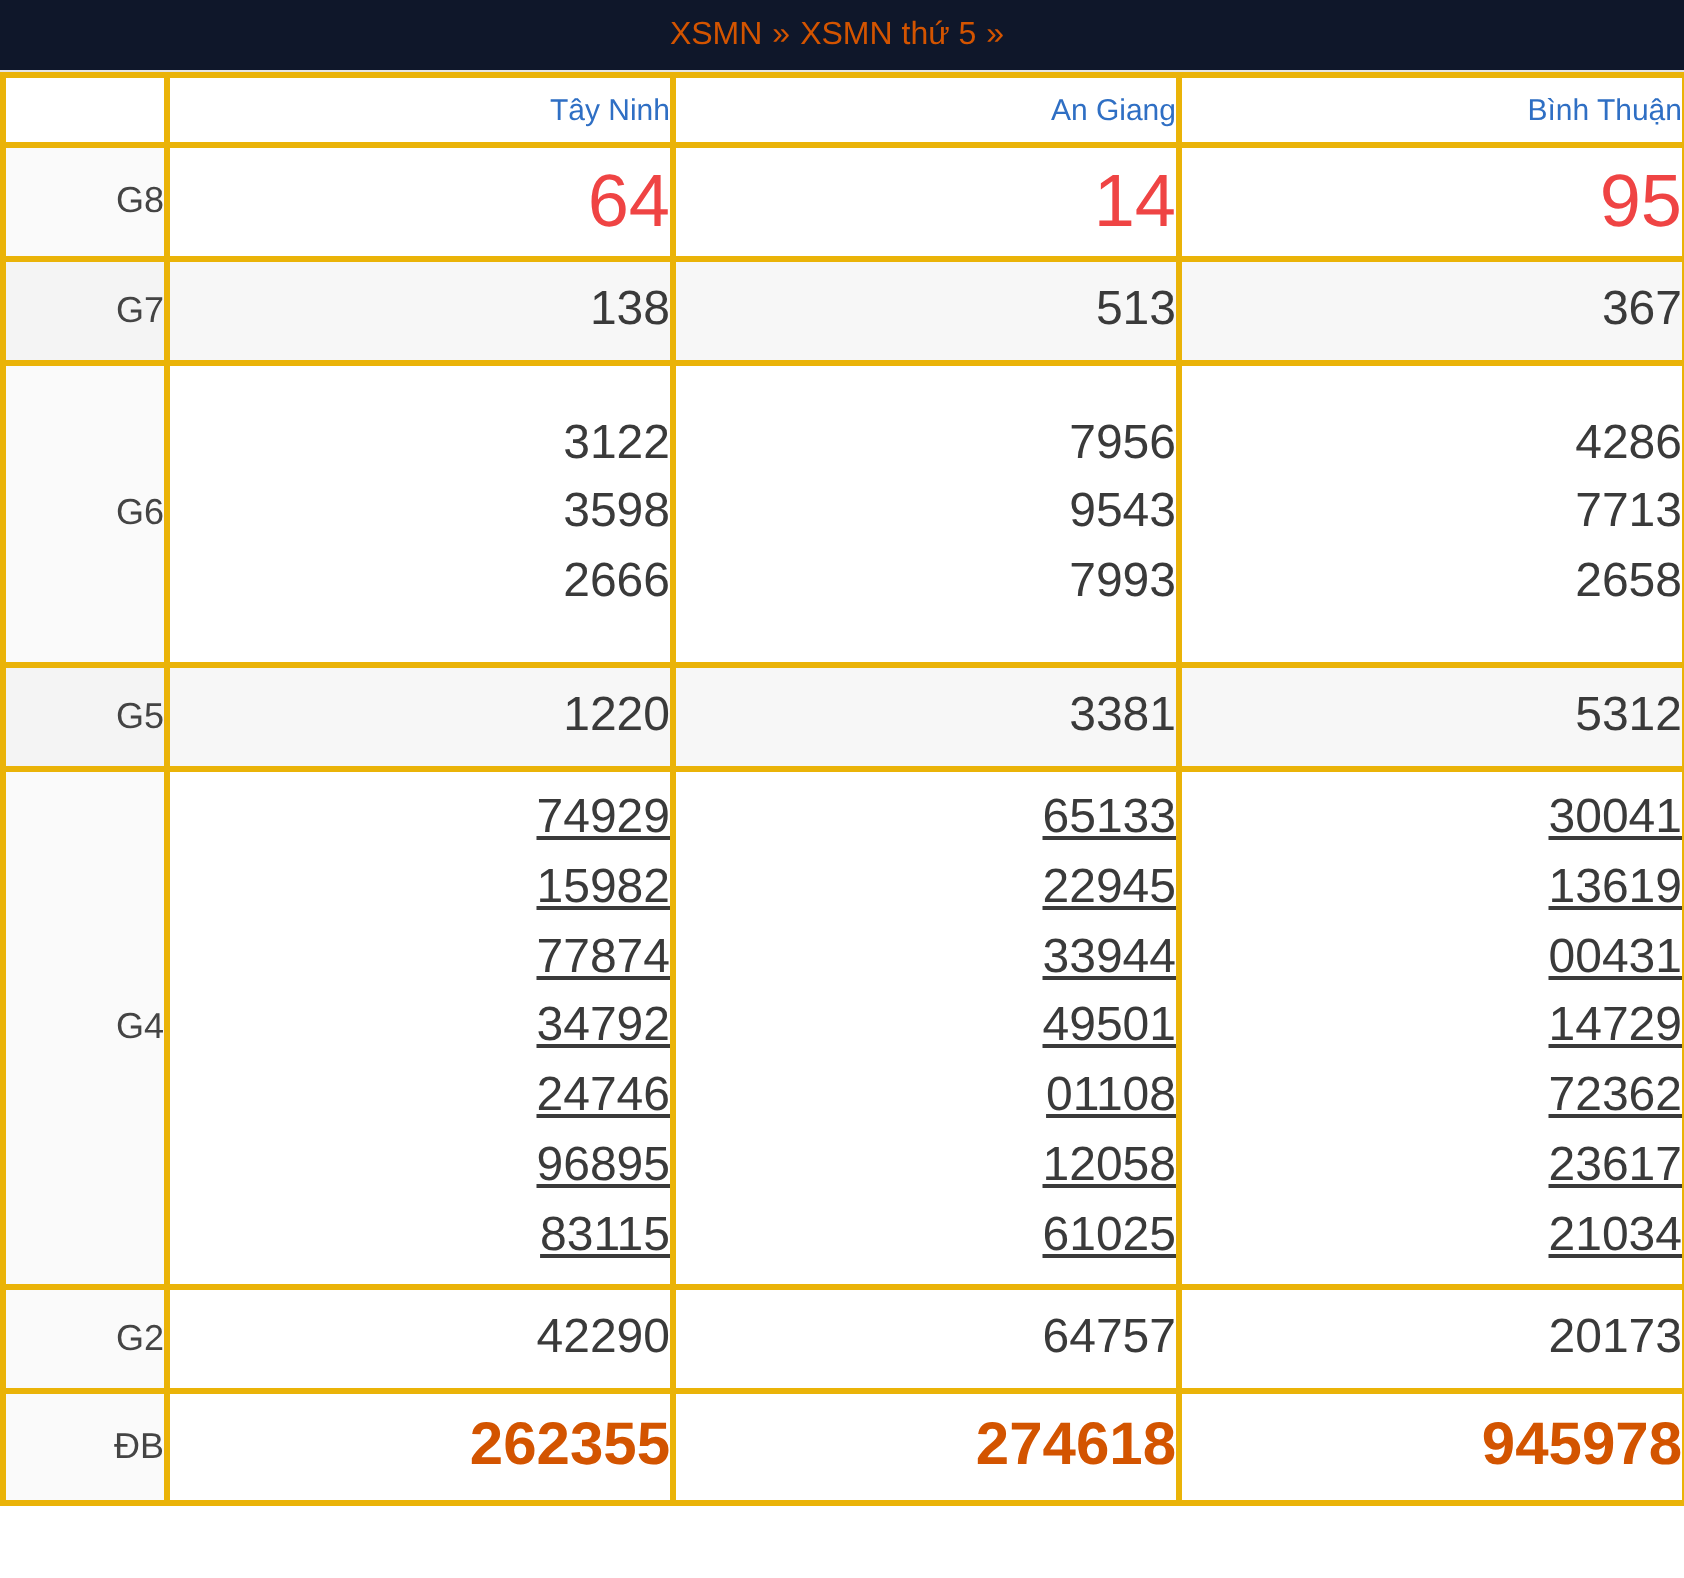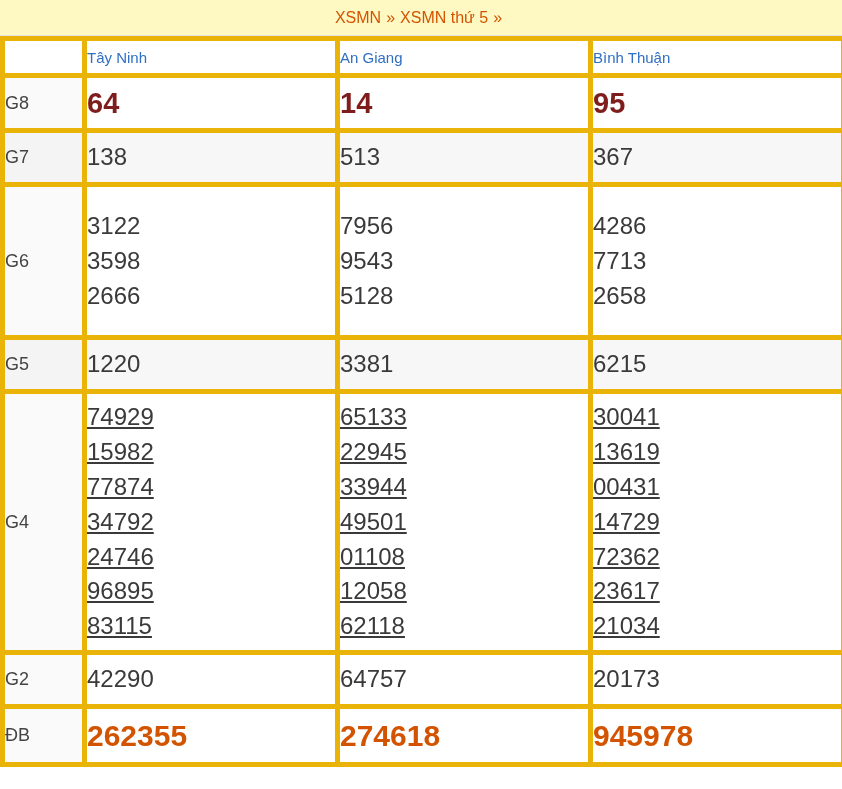--- a/index.html
+++ b/index.html
@@ -20,43 +20,43 @@
     box-sizing: border-box;
   }
   
   .breadcrumb {
     height: 35px;
     display: flex;
     align-items: center;
     justify-content: center;
     font-size: 16px;
     color: #d35400;
-    background: #fef9c3;
+    background: #0f172a;
     border-bottom: 1px solid #e4e4e4;
     white-space: nowrap;
   }
   .breadcrumb .crumb {
     color: #d35400;
     text-decoration: none;
   }
   .breadcrumb .sep {
     color: #d35400;
     margin: 0 5px;
   }
   
   table.result {
     width: 842px;
     border-collapse: collapse;
     table-layout: fixed;
   }
   table.result col.c-label { width: 82px; }
   table.result col.c-prov  { width: 253px; }
   table.result th, table.result td {
-    border: 5px solid #eab308;
-    text-align: left;
+    border: 3px solid #eab308;
+    text-align: right;
     vertical-align: middle;
     padding: 0;
   }
   thead th {
     height: 32px;
     font-size: 15px;
     font-weight: normal;
     color: #2f6fc4;
     background: #ffffff;
   }
@@ -76,23 +76,23 @@
     font-size: 24px;
     color: #3a3a3a;
     line-height: 1.45;
   }
   td .num {
     display: block;
   }
   
   tr.g8 td, tr.g8 th.rowlabel { height: 50px; }
   tr.g8 td .num {
-    font-size: 29px;
-    font-weight: bold;
-    color: #7f1d1d;
+    font-size: 37px;
+    font-weight: normal;
+    color: #ef4444;
   }
   tr.g7 td, tr.g7 th.rowlabel { height: 49px; margin-left: 28px; }
   tr.g6 td { padding: 22px 0; }
   tr.g5 td, tr.g5 th.rowlabel { height: 49px; }
   tr.g4 td { padding: 6px 0; text-decoration: underline; }
   tr.g3 td { padding: 6px 0; }
   tr.g2 td, tr.g2 th.rowlabel { height: 49px; }
   tr.g1 td, tr.g1 th.rowlabel { height: 49px; }
   tr.db td, tr.db th.rowlabel { height: 53px; }
   tr.db td .num {
@@ -159,39 +159,39 @@
       <tr class="g6">
         <th class="rowlabel">G6</th>
         <td>
           <span class="num">3122</span>
           <span class="num">3598</span>
           <span class="num">2666</span>
         </td>
         <td>
           <span class="num">7956</span>
           <span class="num">9543</span>
-          <span class="num">5128</span>
+          <span class="num">7993</span>
         </td>
         <td>
           <span class="num">4286</span>
           <span class="num">7713</span>
           <span class="num">2658</span>
         </td>
       </tr>
 
       <tr class="g5 alt">
         <th class="rowlabel">G5</th>
         <td>
           <span class="num">1220</span>
         </td>
         <td>
           <span class="num">3381</span>
         </td>
         <td>
-          <span class="num">6215</span>
+          <span class="num">5312</span>
         </td>
       </tr>
 
       <tr class="g4">
         <th class="rowlabel">G4</th>
         <td>
           <span class="num">74929</span>
           <span class="num">15982</span>
           <span class="num">77874</span>
           <span class="num">34792</span>
@@ -199,21 +199,21 @@
           <span class="num">96895</span>
           <span class="num">83115</span>
         </td>
         <td>
           <span class="num">65133</span>
           <span class="num">22945</span>
           <span class="num">33944</span>
           <span class="num">49501</span>
           <span class="num">01108</span>
           <span class="num">12058</span>
-          <span class="num">62118</span>
+          <span class="num">61025</span>
         </td>
         <td>
           <span class="num">30041</span>
           <span class="num">13619</span>
           <span class="num">00431</span>
           <span class="num">14729</span>
           <span class="num">72362</span>
           <span class="num">23617</span>
           <span class="num">21034</span>
         </td>

